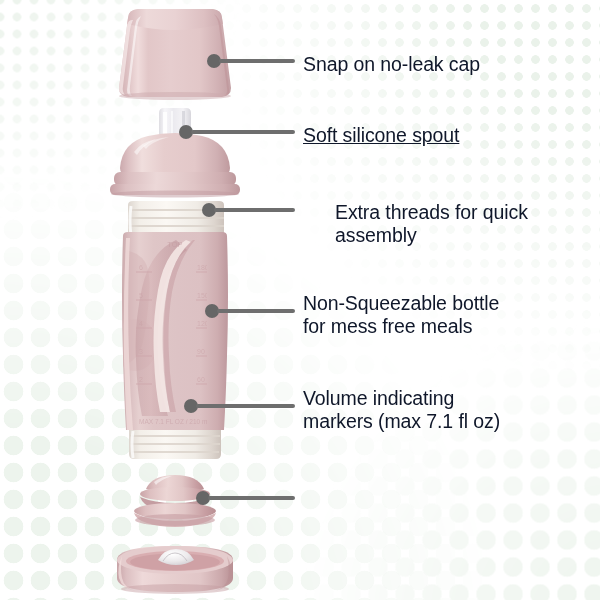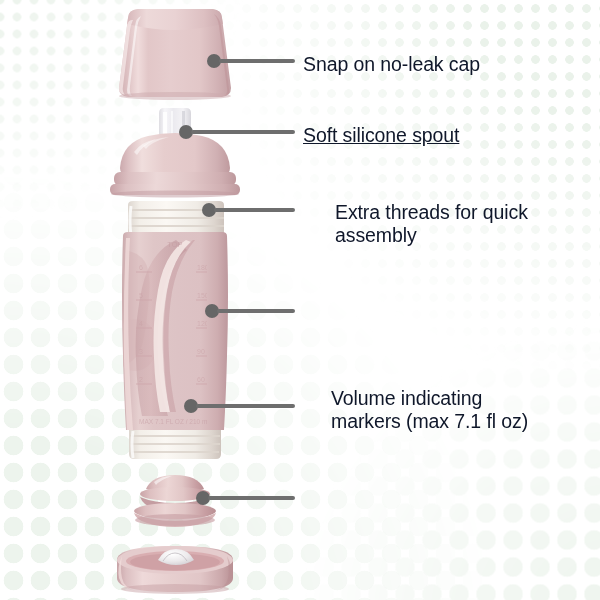--- a/index.html
+++ b/index.html
@@ -352,26 +352,28 @@
     <span class="knob"></span>
     <span class="rule" style="width:81px;"></span>
   </div>
   <div class="callout-text" style="left:303px; top:201px;margin-left:32px;">Extra threads for quick
 assembly</div>
 
   <div class="leader" style="left:205px; top:306px;">
     <span class="knob"></span>
     <span class="rule" style="width:78px;"></span>
   </div>
+  <div class="callout-text" style="left:303px; top:292px;">Non-Squeezable bottle
+for mess free meals</div>
 
   <div class="leader" style="left:184px; top:401px;">
     <span class="knob"></span>
     <span class="rule" style="width:99px;"></span>
   </div>
-  <div class="callout-text" style="left:303px; top:387px;margin-left:28px;">Volume indicating
+  <div class="callout-text" style="left:303px; top:387px;">Volume indicating
 markers (max 7.1 fl oz)</div>
 
   <div class="leader" style="left:196px; top:493px;">
     <span class="knob"></span>
     <span class="rule" style="width:87px;"></span>
   </div>
 
 </div>
 
 </body></html>

